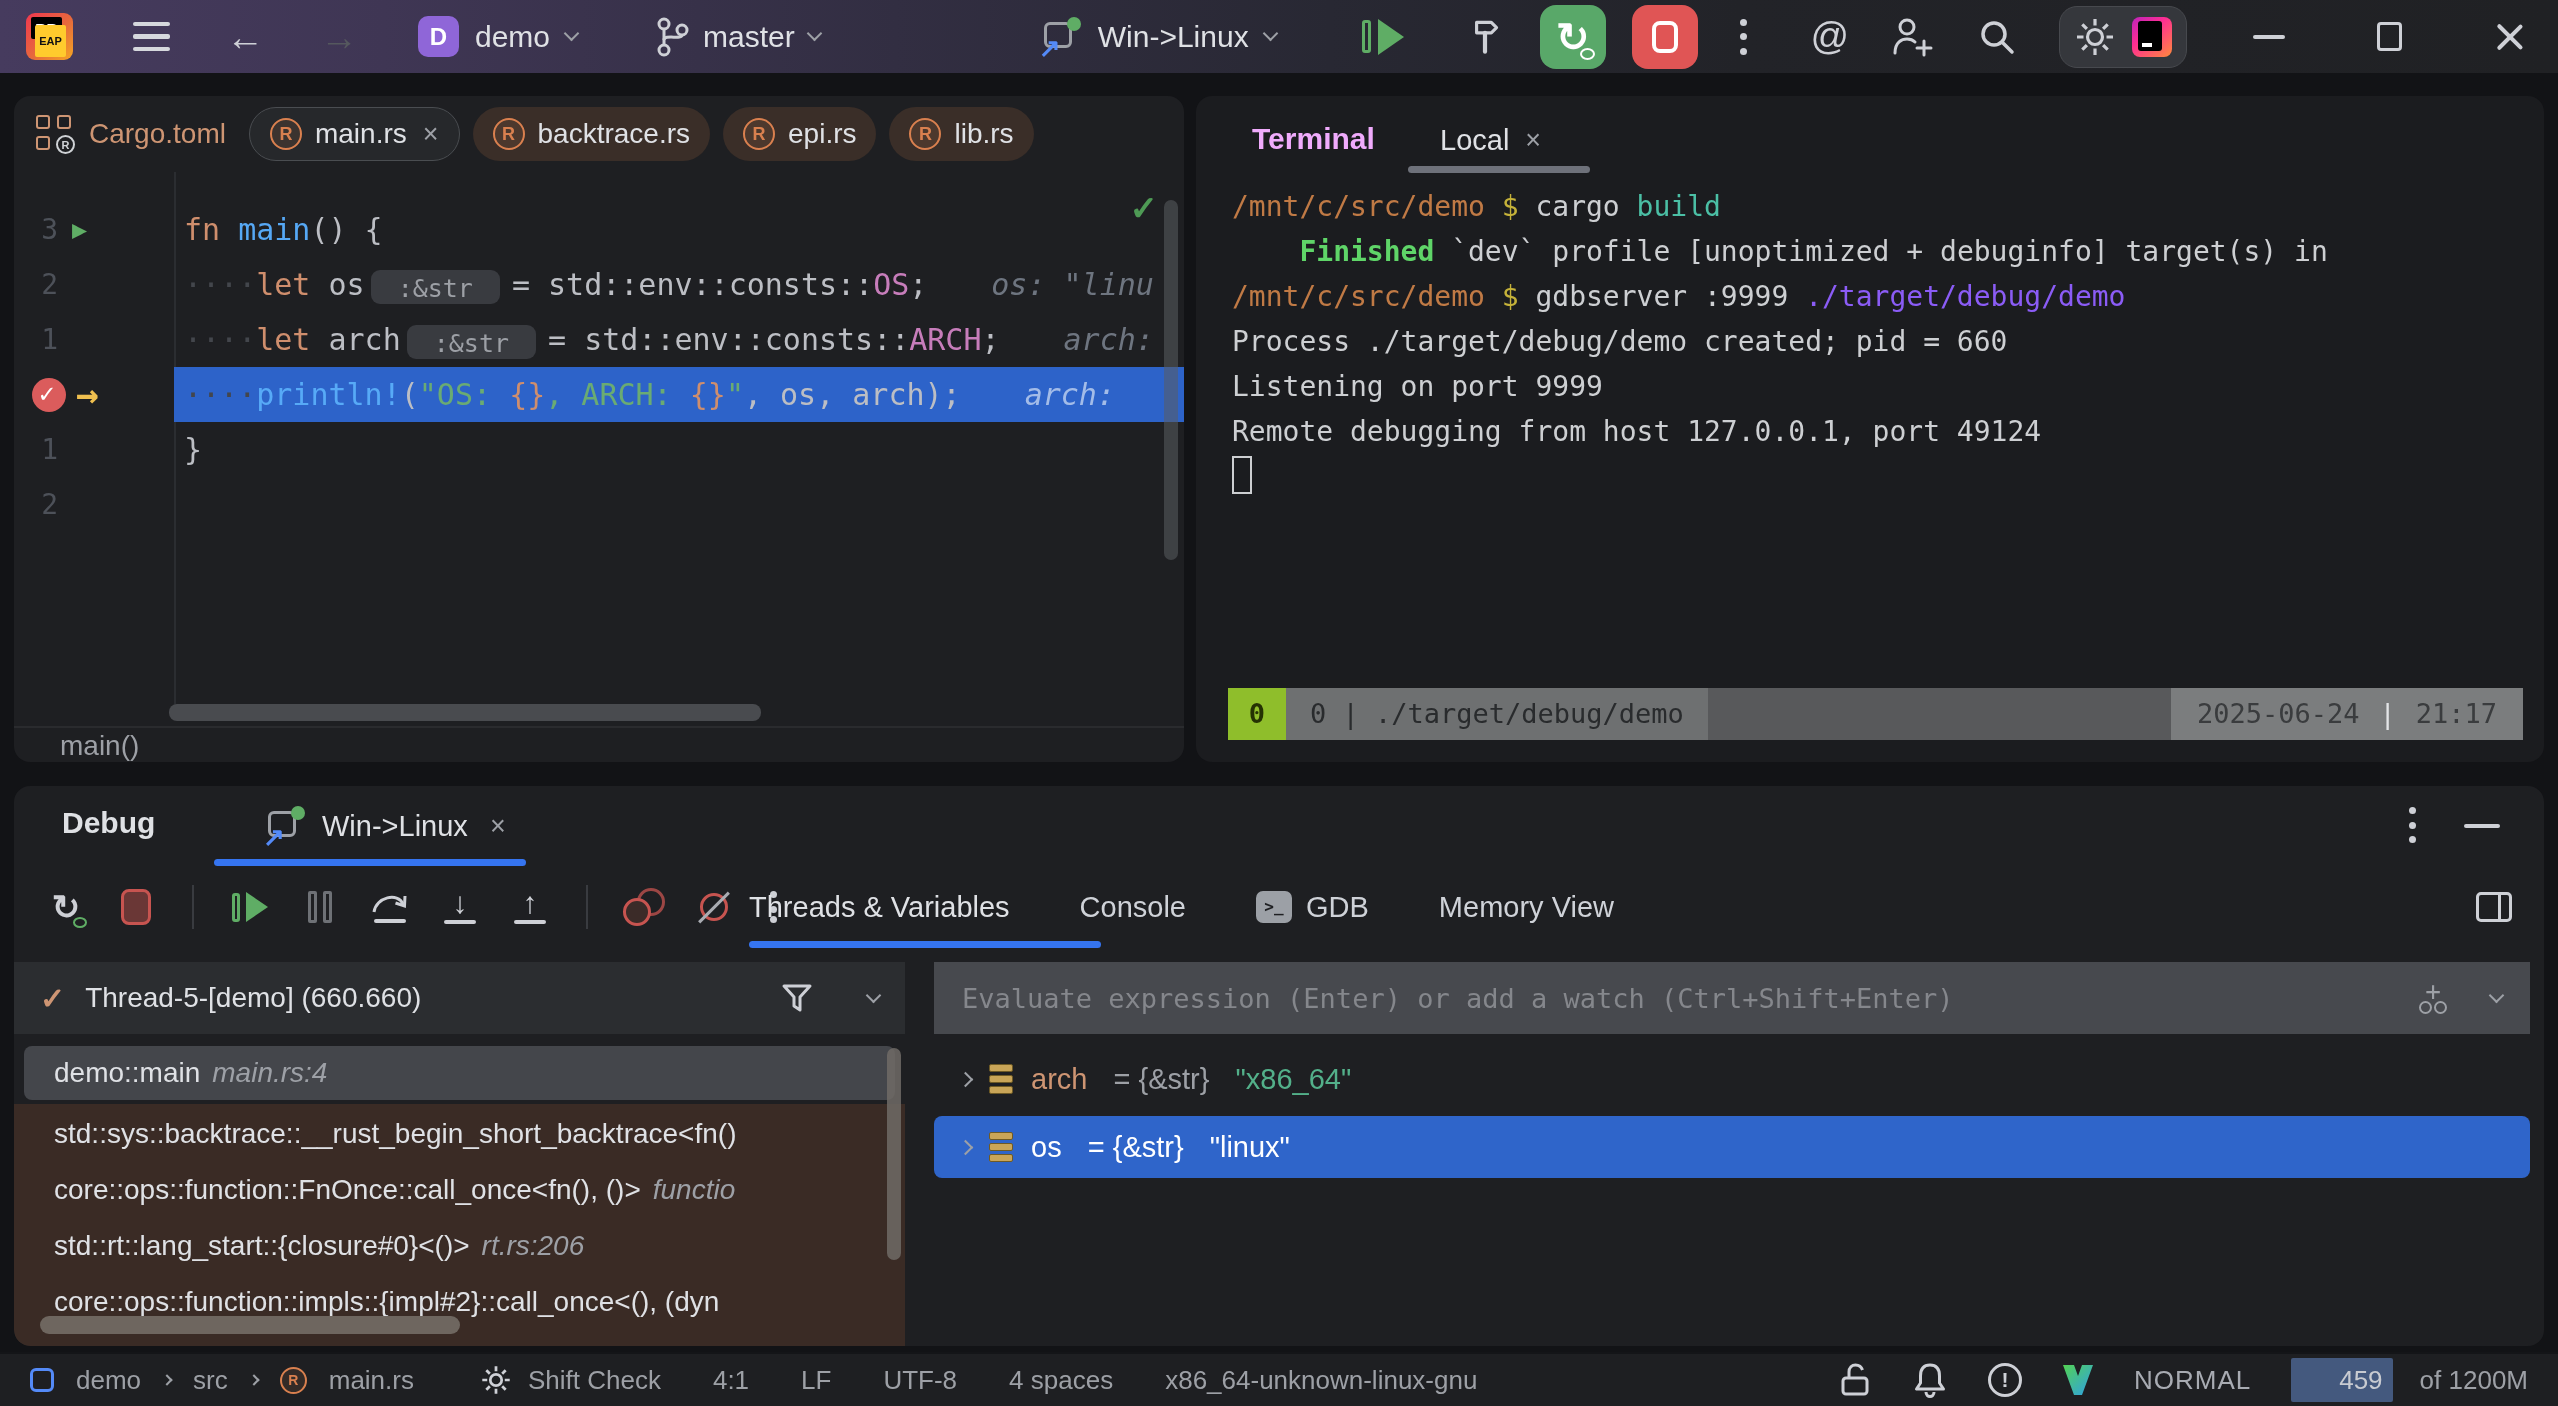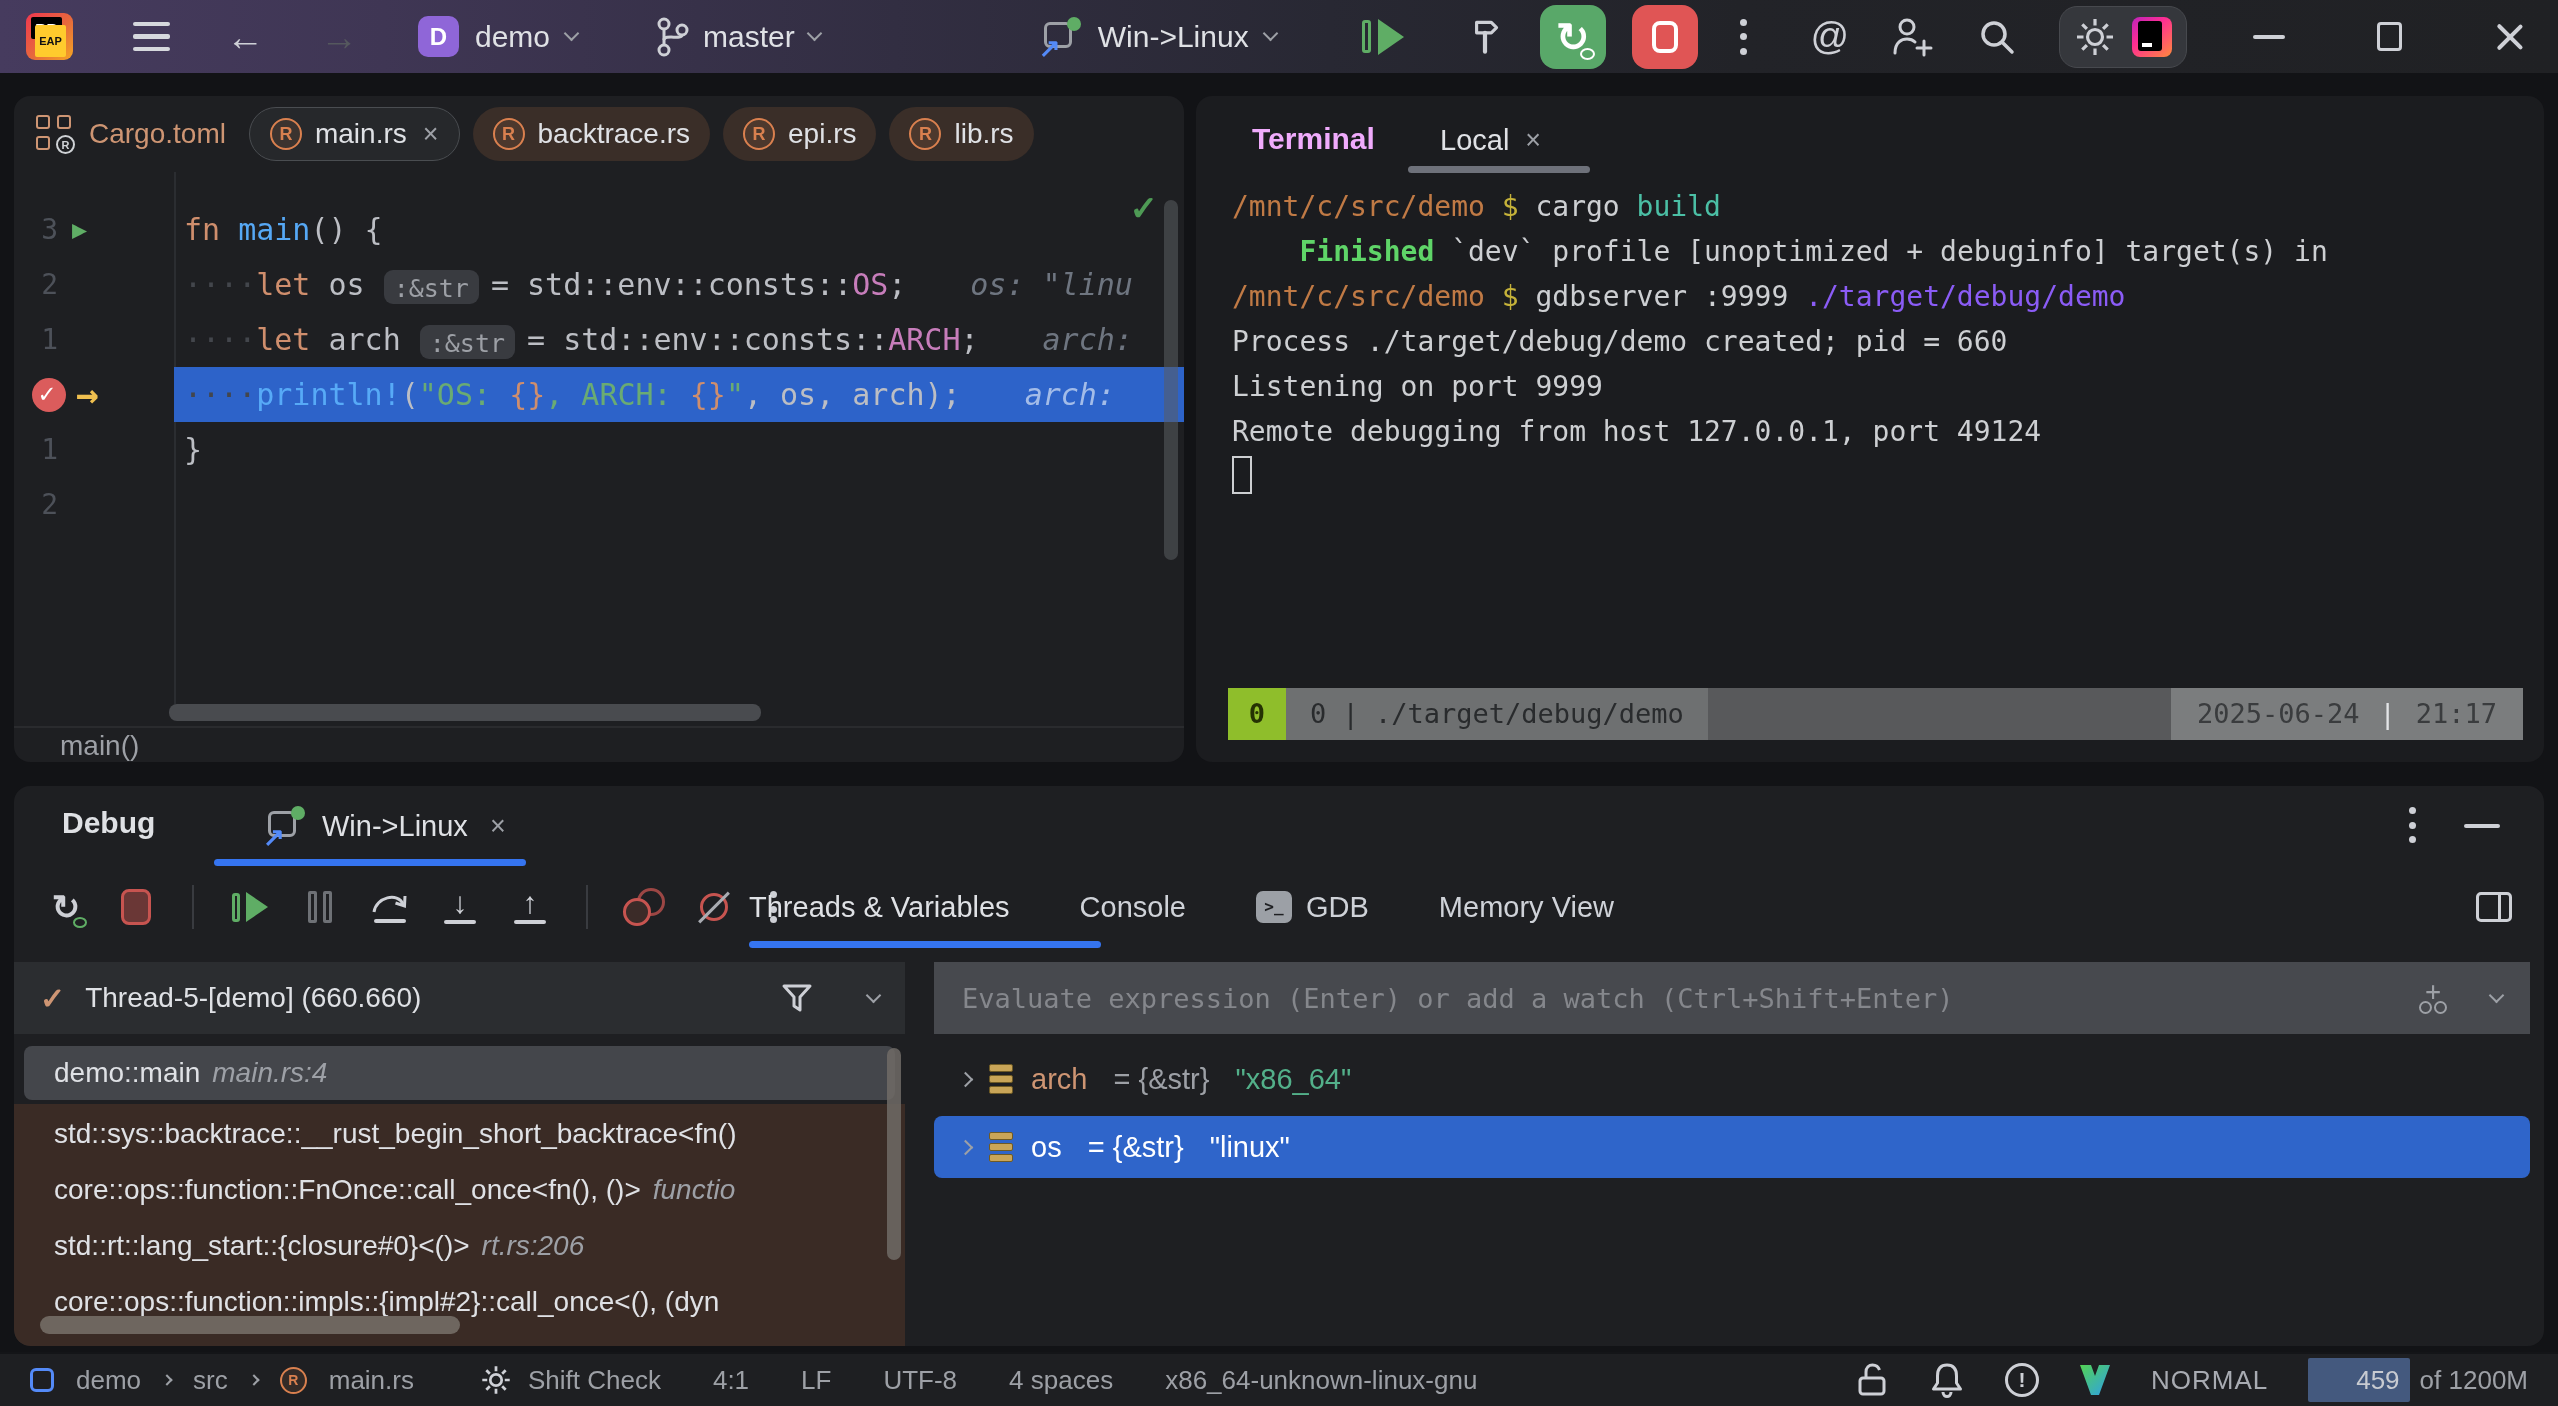--- a/index.html
+++ b/index.html
@@ -82,21 +82,21 @@
   .code-line.current::before{content:"";position:absolute;left:160px;right:0;top:0;bottom:0;background:#2D63C9}
   .gutter{width:160px;flex:none;position:relative;height:55px}
   .lnum{position:absolute;left:0;top:0;width:44px;text-align:right;color:#4D5159;font-size:28px}
   .runmark{position:absolute;left:58px;top:0;color:#5FAD65;font-size:25px}
   .bp{position:absolute;left:18px;top:11px;width:34px;height:34px;border-radius:50%;background:#DB5C5C}
   .bp i{position:absolute;left:7px;top:-12px;color:#fff;font-size:26px;font-weight:700;font-style:normal}
   .bparrow{position:absolute;left:62px;top:0;color:#EFBF4F;font-size:38px;font-weight:700}
   .ltext{position:relative;padding-left:10px;white-space:pre}
   .tk-kw{color:#CF8E6D}.tk-fn{color:#56A8F5}.tk-pl{color:#BCBEC4}.tk-const{color:#C77DBB}
   .tk-macro{color:#57AAF7}.tk-str{color:#6AAB73}.tk-brace{color:#CF8E6D}.tk-ws{color:#43464C}
-  .tk-inlay{display:inline-block;background:#393B40;color:#9DA0A6;border-radius:9px;font-size:25px;line-height:38px;height:34px;padding:0 10px;margin:0 12px 0 19px;vertical-align:middle}
+  .tk-inlay{display:inline-block;background:#393B40;color:#9DA0A6;border-radius:9px;font-size:25px;line-height:38px;height:34px;padding:0 27px;margin:0 12px 0 6px;vertical-align:middle}
   .hint{font-style:italic;color:#6E7580;margin-left:64px}
   .current .hint{color:#A3BCE8}
   .insp-check{position:absolute;right:26px;top:92px;color:#4E9A55;font-size:34px;font-weight:700}
   .ed-vscroll{position:absolute;right:6px;top:104px;width:14px;height:360px;background:#5A5D61;opacity:.55;border-radius:7px}
   .ed-hscroll{position:absolute;left:155px;top:608px;width:592px;height:17px;background:#494B4F;border-radius:8px}
   .ed-div{position:absolute;left:0;right:0;top:630px;height:2px;background:#2A2B2E}
   .crumb{position:absolute;left:46px;top:634px;font-size:28px;color:#9DA0A6}
 
   
   .term-title{position:absolute;left:56px;top:26px;font-size:30px;font-weight:700;color:#f0abfc}
@@ -178,21 +178,21 @@
   .statusbar{position:absolute;left:0;bottom:0;right:0;height:54px;background:#1E1F22;border-top:2px solid #141518;display:flex;align-items:center;font-size:26px;color:#9DA0A6;padding:0 30px}
   .sb-crumbs{display:flex;align-items:center;gap:22px}
   .mod-ic{width:24px;height:24px;border:3.5px solid #548AF7;border-radius:6px}
   .sb-gear{margin-left:66px;margin-right:-36px;display:flex}
   .sb-items{display:flex;align-items:center;gap:52px;margin-left:52px}
   .sb-right{margin-left:auto;display:flex;align-items:center;gap:40px}
   .err-ic{width:34px;height:34px;border:3px solid #CED0D6;border-radius:50%;color:#CED0D6;font-size:21px;font-weight:700;display:flex;align-items:center;justify-content:center}
   .vim-mode{color:#A8ABB2;letter-spacing:1px}
   .mem{display:flex;align-items:center;height:44px}
   .mem-fill{background:#44597E;color:#C8CBD1;height:44px;display:flex;align-items:center;padding:0 10px 0 48px;border-radius:2px}
-  .mem-rest{padding-left:10px}
+  .mem-rest{padding-left:27px}
 </style>
 </head>
 <body>
 
 <header class="titlebar">
   <div class="logo">
     <b>RR</b>
     <i>EAP</i>
   </div>
   <div class="hamb">

